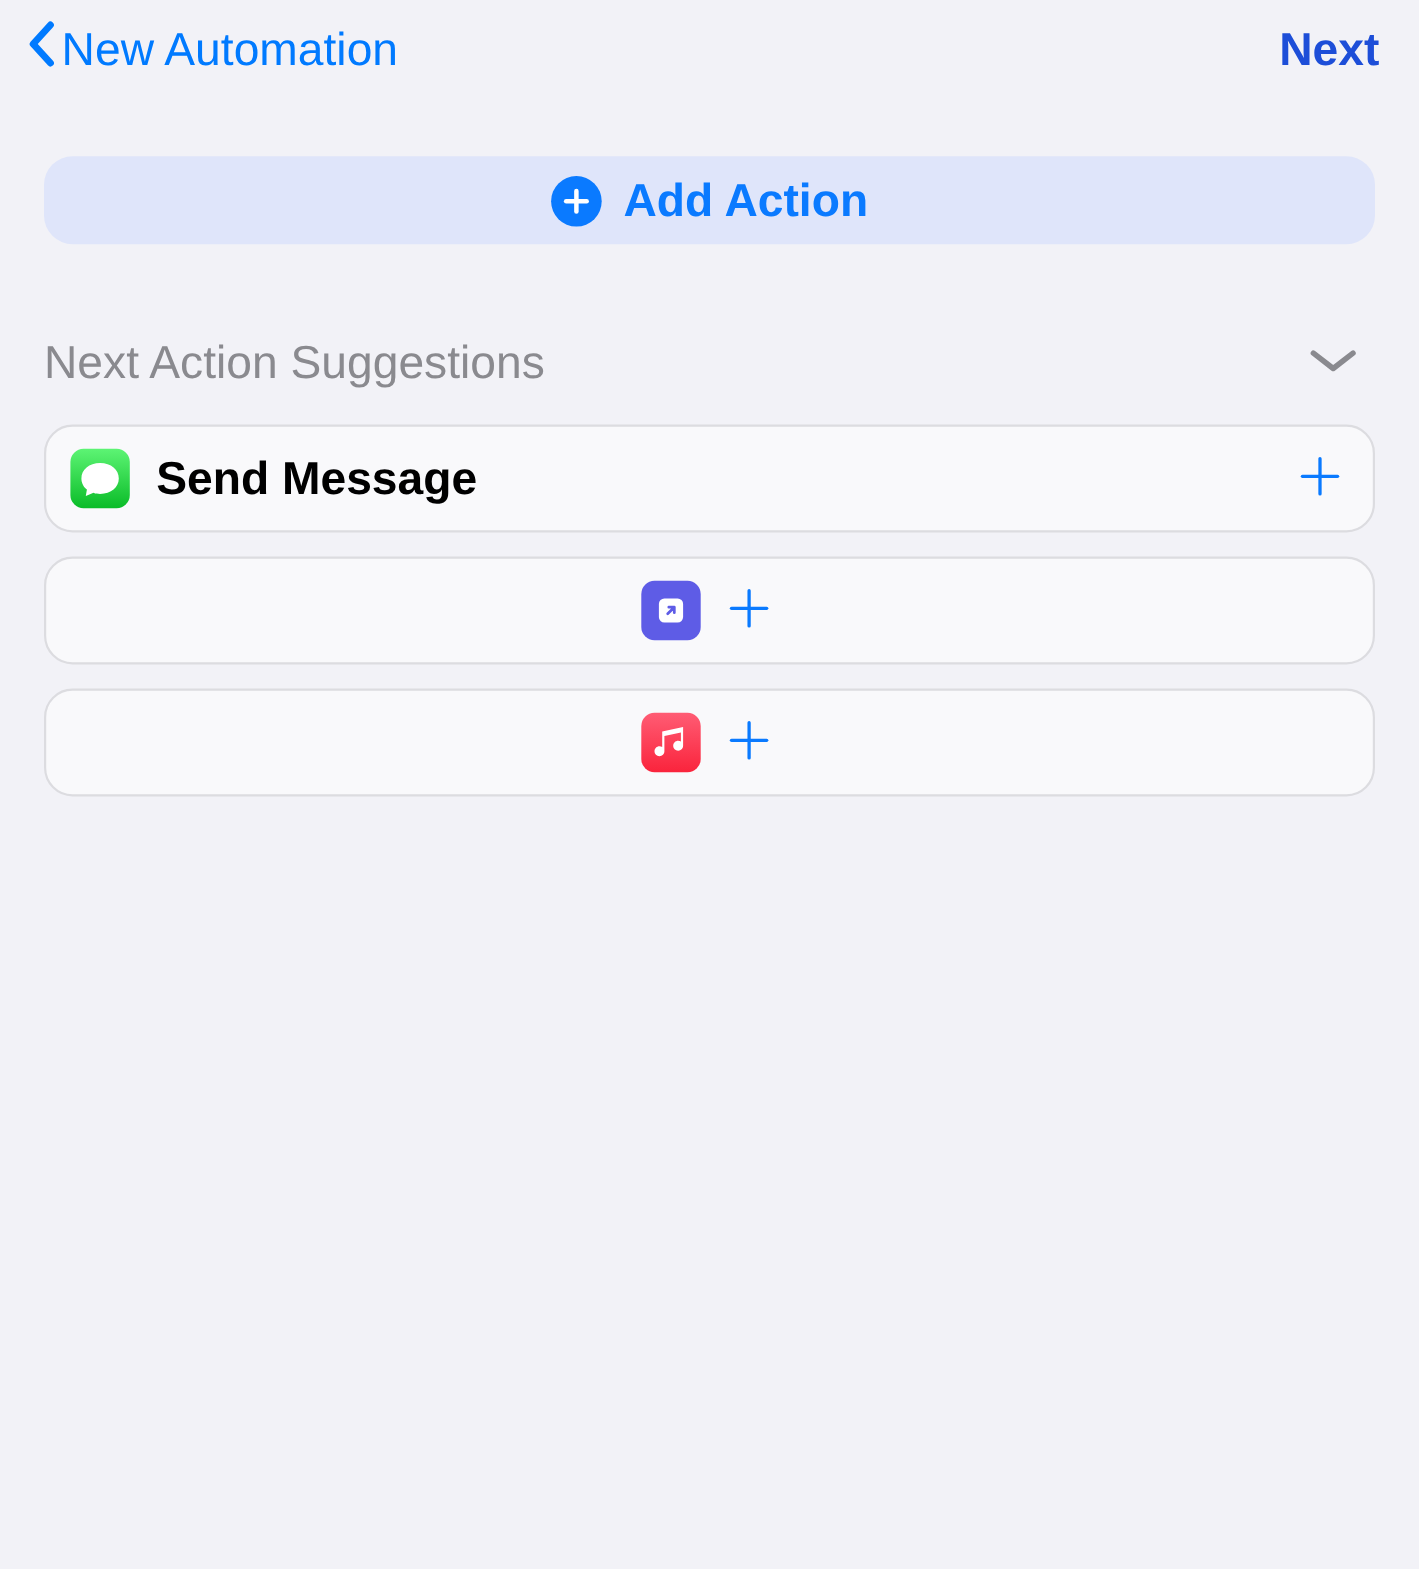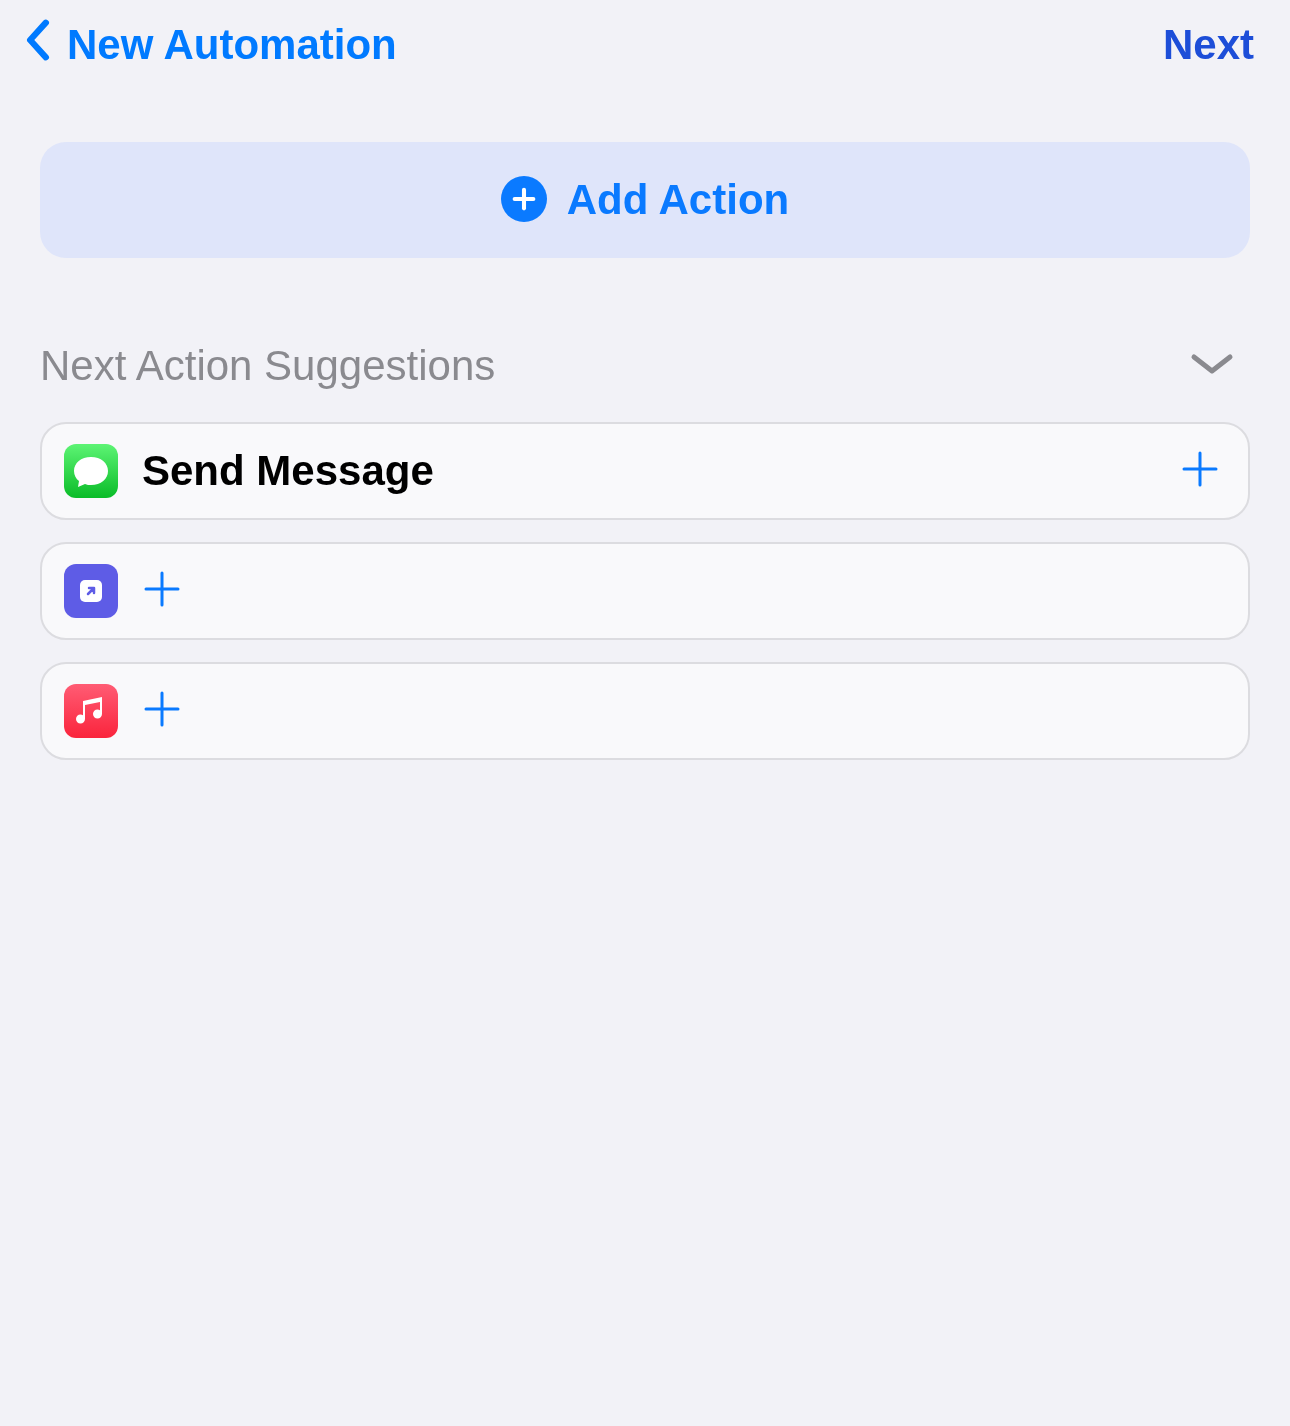--- a/index.html
+++ b/index.html
@@ -20,23 +20,23 @@
       align-items: center;
       justify-content: space-between;
       padding: 18px 36px 18px 24px;
       height: 90px;
     }
     .nav-back {
       display: flex;
       align-items: center;
       color: #007aff;
       font-size: 42px;
-      font-weight: 700;
-      cursor: pointer;
-      gap: 15px;
+      font-weight: 400;
+      cursor: pointer;
+      gap: 4px;
     }
     .nav-back svg {
       width: 28px;
       height: 44px;
     }
     .nav-title {
       color: #000;
       font-size: 42px;
       font-weight: 600;
       position: absolute;
@@ -54,26 +54,26 @@
     }
     .description {
       color: #8a8a8f;
       font-size: 42px;
       font-weight: 400;
       line-height: 1.3;
       margin-bottom: 42px;
     }
     .add-action-btn {
       display: flex;
-      align-items: flex-start;
+      align-items: flex-end;
       justify-content: center;
       gap: 20px;
       background: #dfe5fa;
       border-radius: 26px;
-      padding: 34px;
+      padding: 16px;
       cursor: pointer;
       border: none;
       width: 100%;
     }
     .plus-circle {
       width: 46px;
       height: 46px;
       background: #0a7aff;
       border-radius: 50%;
       display: flex;
@@ -121,20 +121,21 @@
       gap: 22px;
     }
     .suggestion-item {
       display: flex;
       align-items: center;
       background: #f9f9fb;
       border: 2px solid #dcdce0;
       border-radius: 26px;
       padding: 20px 28px 20px 22px;
       cursor: pointer;
+      justify-content: center;
     }
     .suggestion-icon {
       width: 54px;
       height: 54px;
       border-radius: 12px;
       display: flex;
       align-items: center;
       justify-content: center;
       flex-shrink: 0;
       margin-right: 24px;

